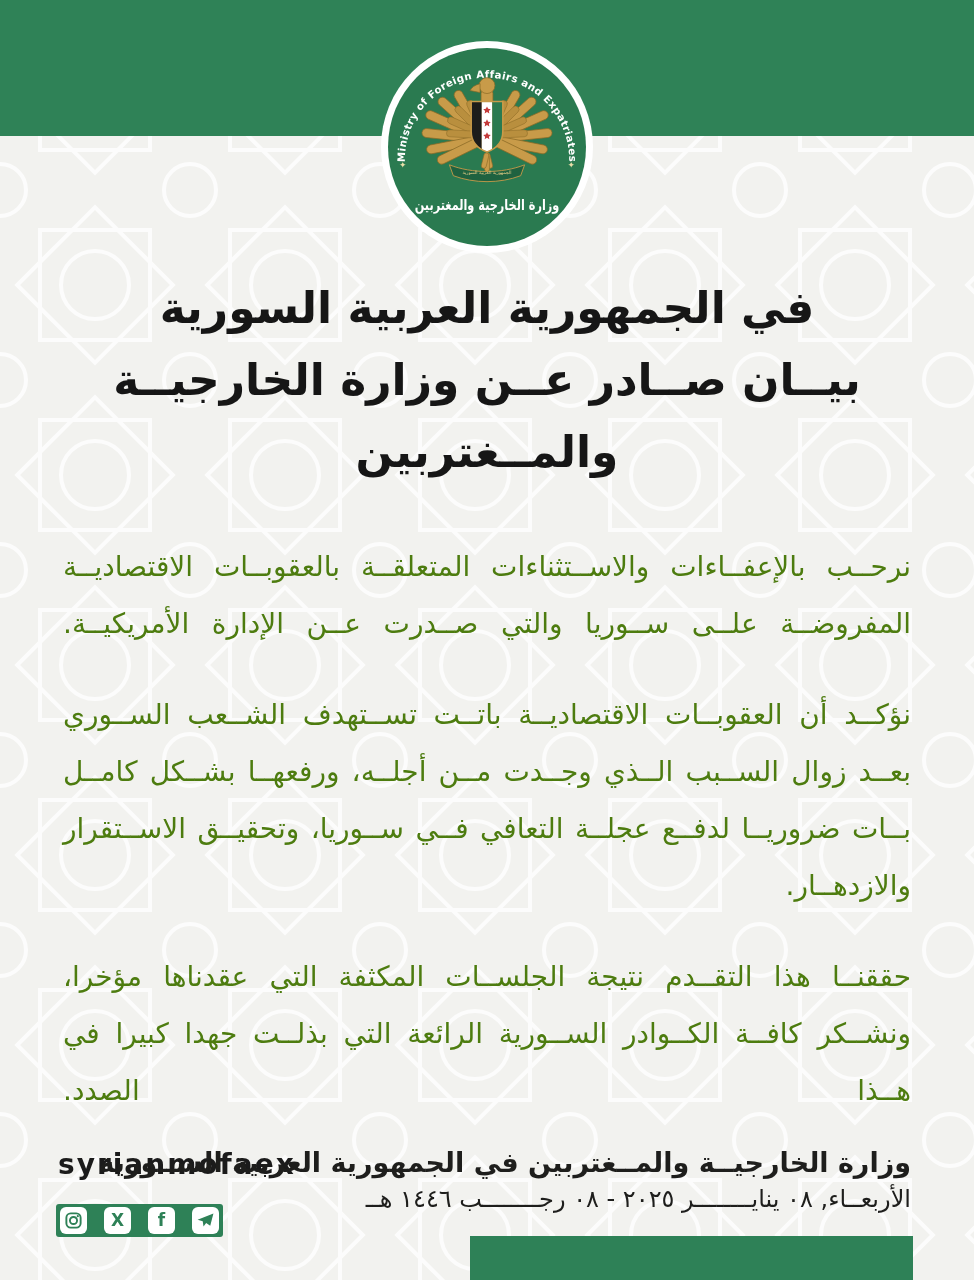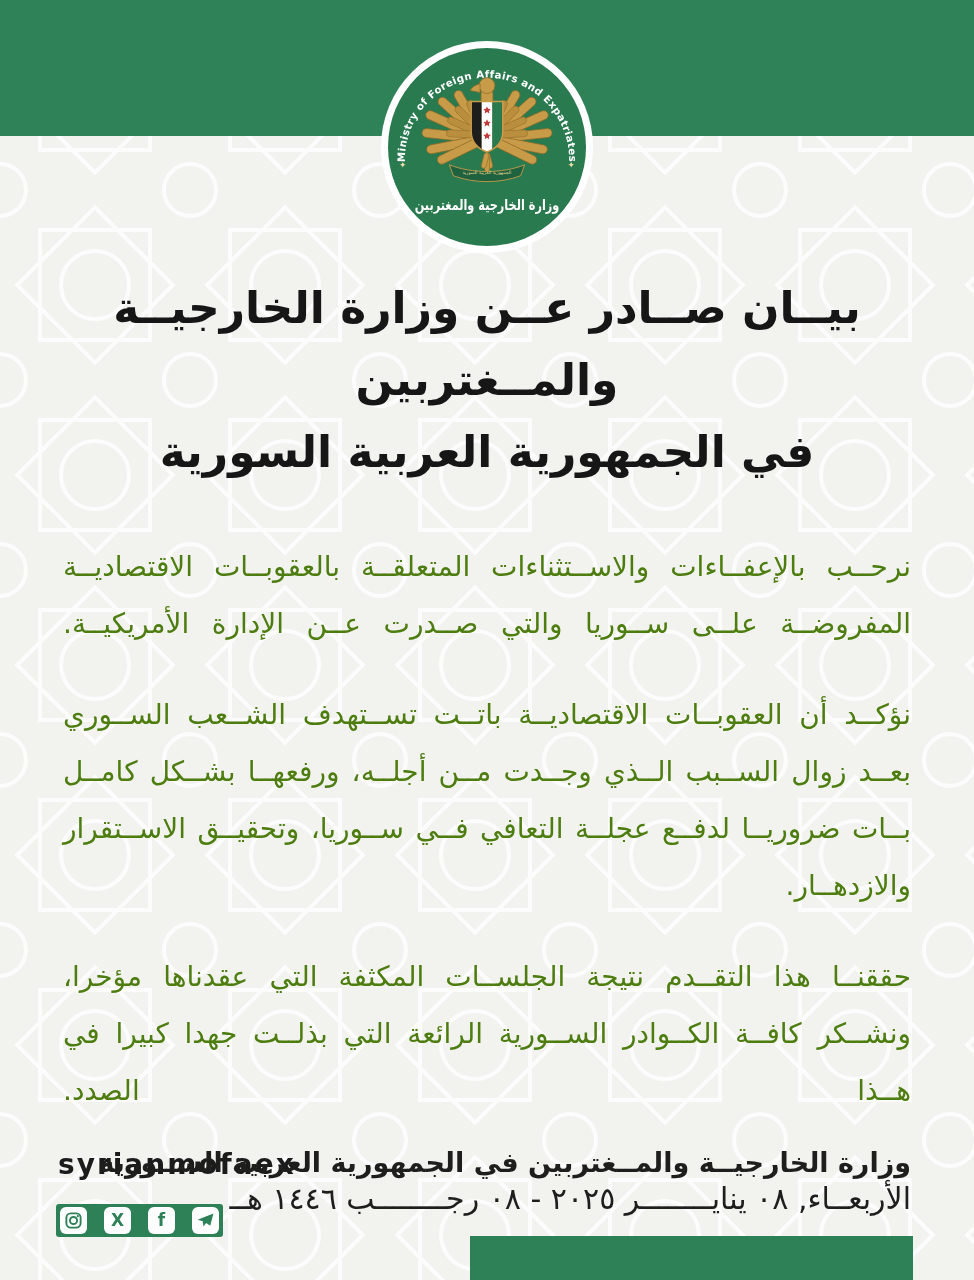--- a/index.html
+++ b/index.html
@@ -56,21 +56,21 @@
   .tile svg{display:block;}
   .glyph{
     color:#2e8157;font-weight:700;font-size:17px;line-height:1;
     font-family:"DejaVu Sans",sans-serif;
   }
   .footer-right{
     position:absolute;right:63px;top:1145px;z-index:1;direction:rtl;
     text-align:right;color:#1e1e1c;
   }
   .ministry-line{font-size:27px;font-weight:700;line-height:36px;}
-  .date-line{font-size:30px;font-weight:400;line-height:36px;}
+  .date-line{font-size:24px;font-weight:400;line-height:36px;}
   .footer-accent-bar{
     position:absolute;left:470px;top:1236px;width:443px;height:44px;
     background:#2e8157;z-index:1;
   }
 </style>
 </head>
 <body>
 
 <div class="page">
 
@@ -173,22 +173,22 @@
       <g>
         <path d="M62 118 C 85 127 115 127 138 118 L134 129 C 113 137 87 137 66 129 Z" fill="#1f6240" stroke="#c89b49" stroke-width="0.9"></path>
         <text class="banner-text" x="100" y="127.5">الجمهورية العربية السورية</text>
       </g>
 
       <text class="calligraphy" x="100" y="164" textLength="146" lengthAdjust="spacingAndGlyphs">وزارة الخارجية والمغتربين</text>
     </svg>
   </div>
 
   <div class="title-block" dir="rtl">
+    <div>في الجمهورية العربية السورية</div>
     <div>بيــان صــادر عــن وزارة الخارجيــة والمــغتربين</div>
-    <div>في الجمهورية العربية السورية</div>
   </div>
 
   <div class="body-block" dir="rtl">
     <p>نرحــب بالإعفــاءات والاســتثناءات المتعلقــة بالعقوبــات الاقتصاديــة المفروضــة علــى ســوريا والتي صــدرت عــن الإدارة الأمريكيــة.</p>
     <p>نؤكــد أن العقوبــات الاقتصاديــة باتــت تســتهدف الشــعب الســوري بعــد زوال الســبب الــذي وجــدت مــن أجلــه، ورفعهــا بشــكل كامــل بــات ضروريــا لدفــع عجلــة التعافي فــي ســوريا، وتحقيــق الاســتقرار والازدهــار.</p>
     <p>حققنــا هذا التقــدم نتيجة الجلســات المكثفة التي عقدناها مؤخرا، ونشــكر كافــة الكــوادر الســورية الرائعة التي بذلــت جهدا كبيرا في هــذا الصدد.</p>
   </div>
 
   <div class="footer-left">
     <div class="handle">syrianmofaex</div>

